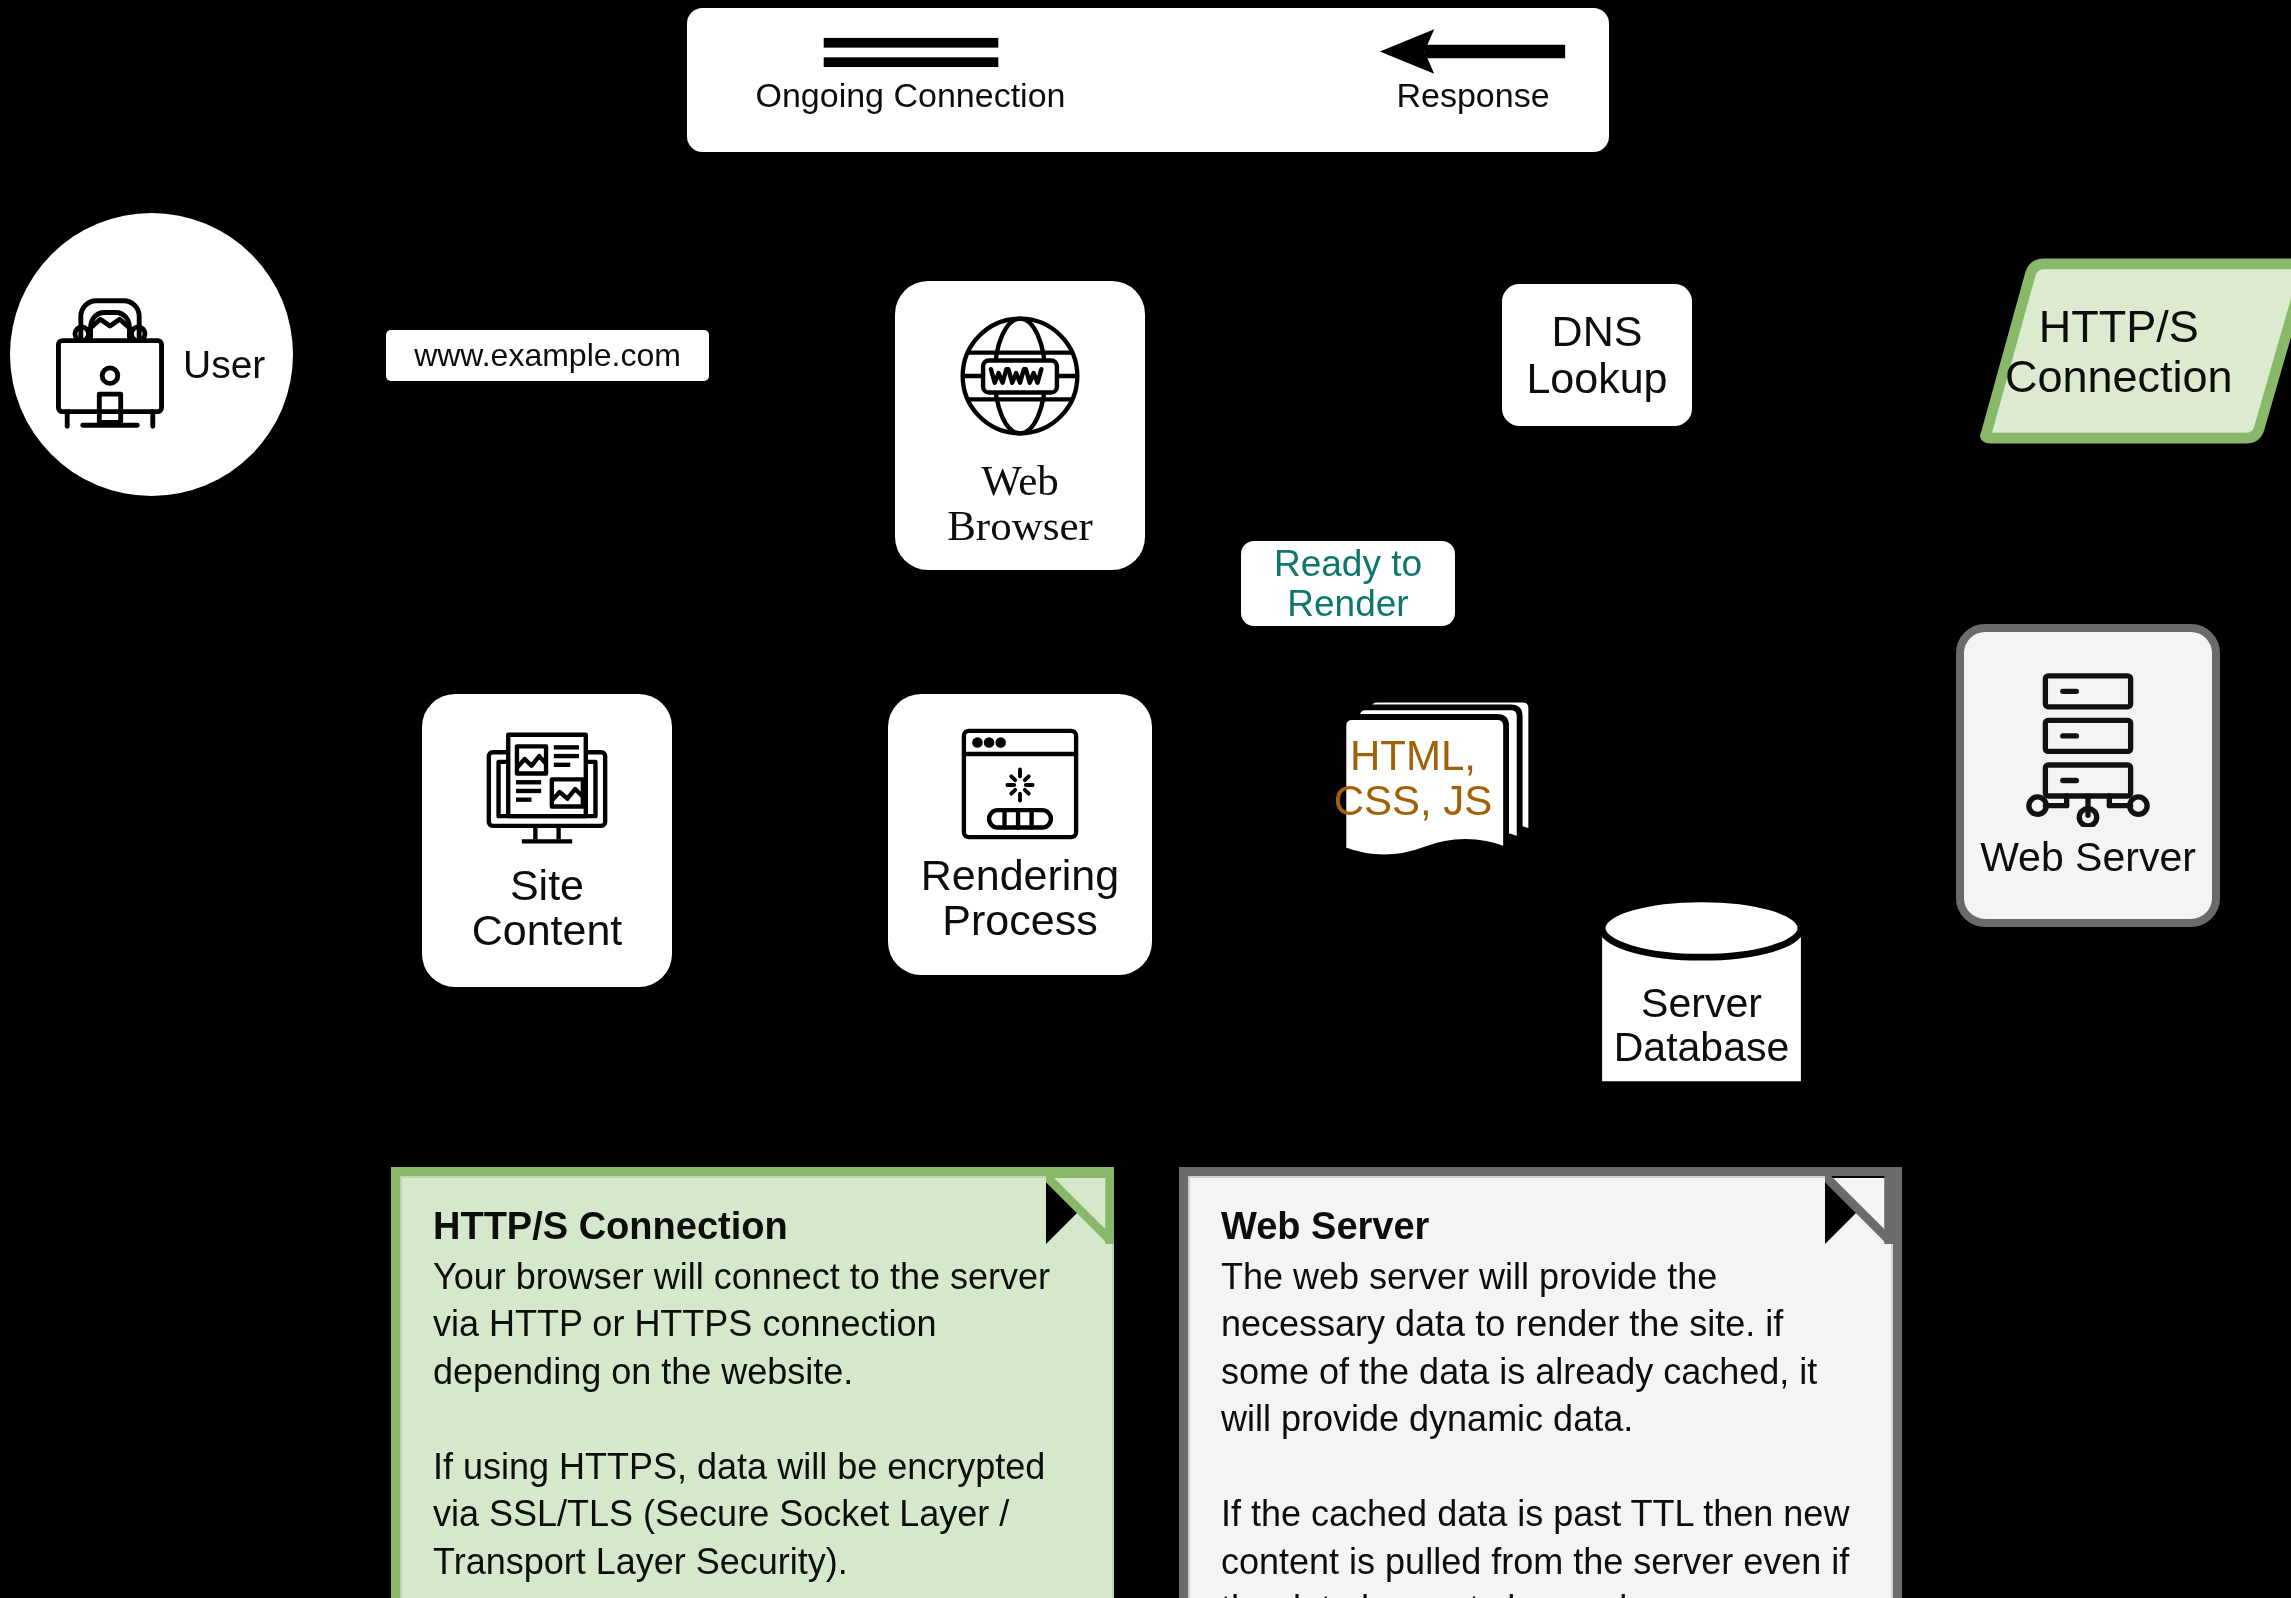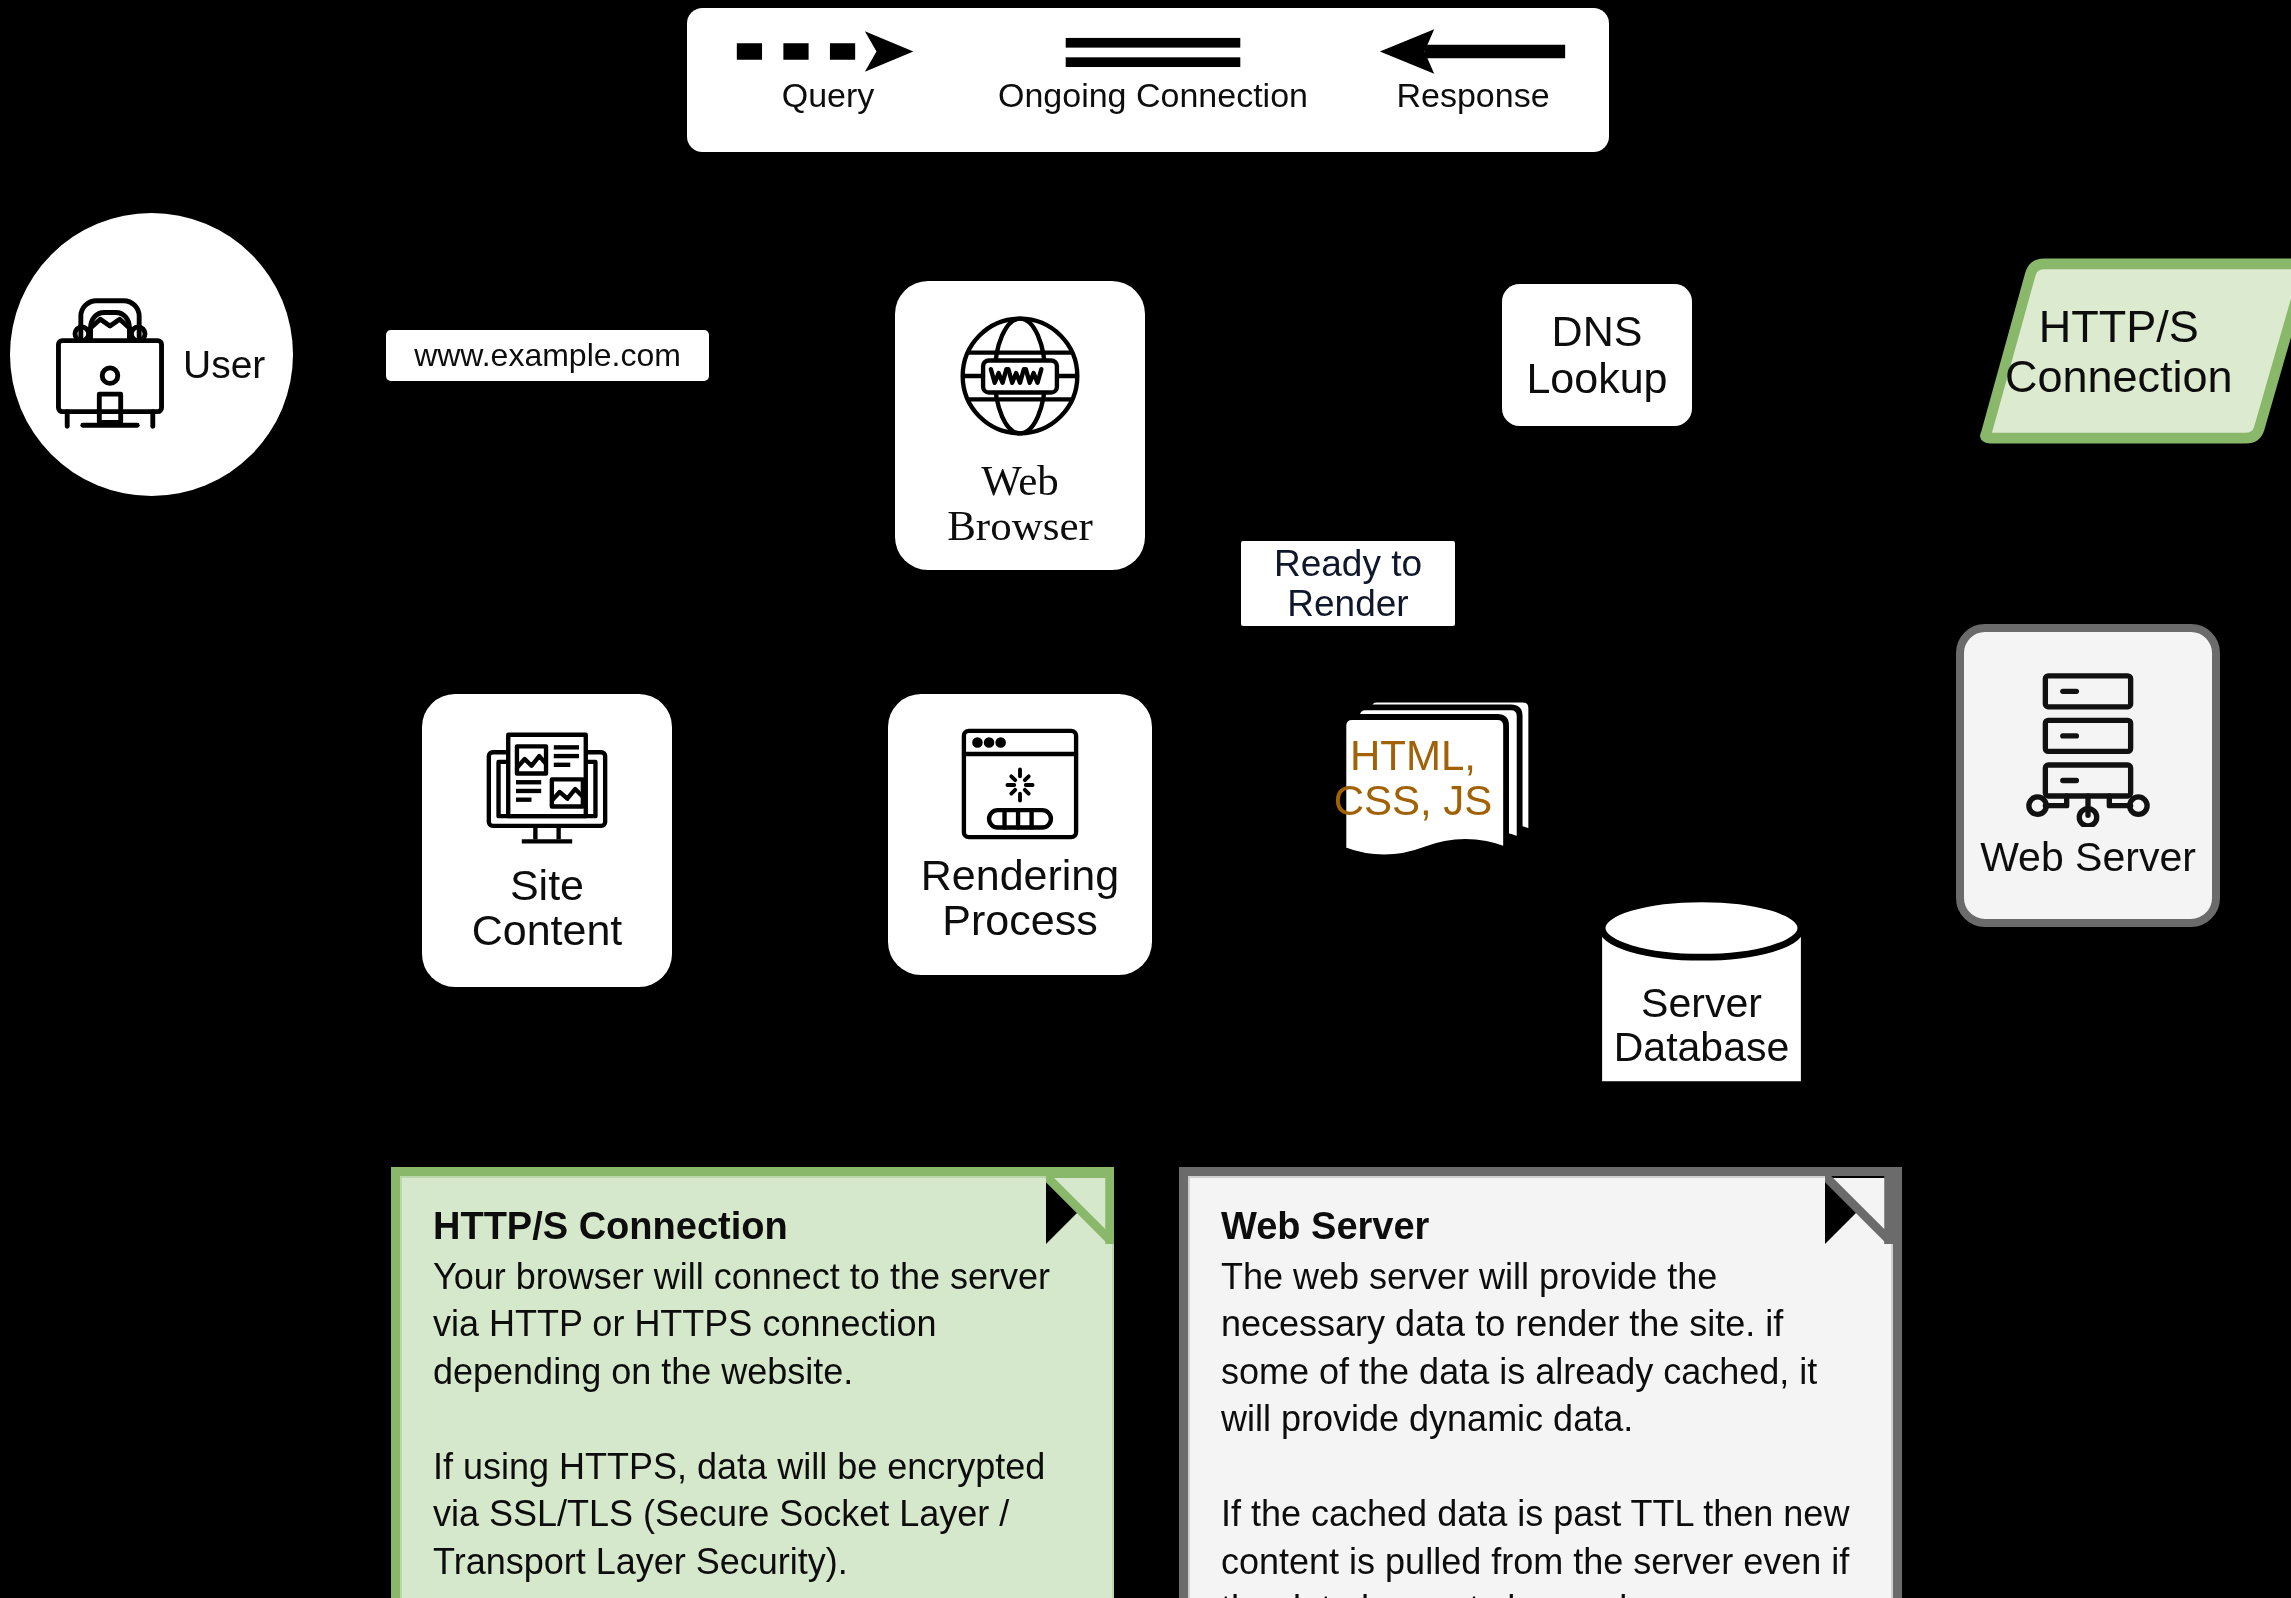--- a/index.html
+++ b/index.html
@@ -156,27 +156,27 @@
     line-height: 1.1;
   }
 
   
   #ready-to-render {
     left: 1241px;
     top: 541px;
     width: 214px;
     height: 85px;
     background: #ffffff;
-    border-radius: 2px;
+    border-radius: 13px;
     display: flex;
     align-items: center;
     justify-content: center;
     text-align: center;
     font-size: 37px;
-    color: #0f172a;
+    color: #0f766e;
     line-height: 1.08;
   }
 
   
   #https-connection {
     left: 1916px;
     top: 258px;
     width: 388px;
     height: 186px;
   }
@@ -312,29 +312,20 @@
 
   .stroke-icon { display: block; }
 </style>
 </head>
 <body>
 
 <div class="canvas">
 
   <div class="node" id="legend">
 
-    <div class="legend-item" id="legend-query">
-      <div class="legend-glyph">
-        <svg width="194" height="45" viewBox="0 0 200 46" class="stroke-icon">
-          <line x1="6" y1="23" x2="140" y2="23" stroke="#000" stroke-width="17" stroke-dasharray="26 22"></line>
-          <path d="M138 2 L188 23 L138 44 L150 23 Z" fill="#000"></path>
-        </svg>
-      </div>
-      <div class="legend-label">Query</div>
-    </div>
 
     <div class="legend-item" id="legend-ongoing">
       <div class="legend-glyph">
         <svg width="194" height="45" viewBox="0 0 200 46" class="stroke-icon">
           <rect x="10" y="9" width="180" height="10" fill="#000"></rect>
           <rect x="10" y="29" width="180" height="10" fill="#000"></rect>
         </svg>
       </div>
       <div class="legend-label">Ongoing Connection</div>
     </div>

